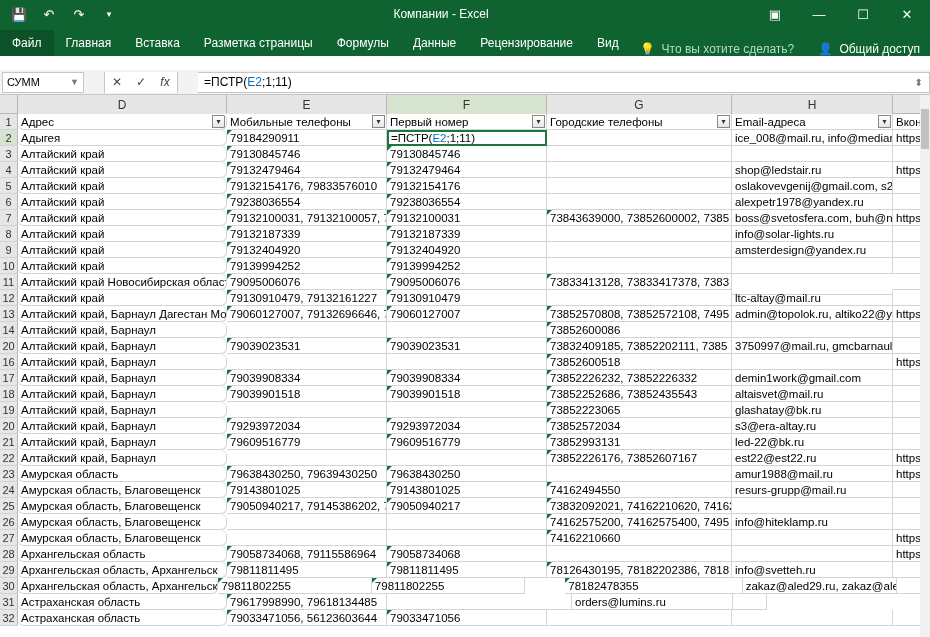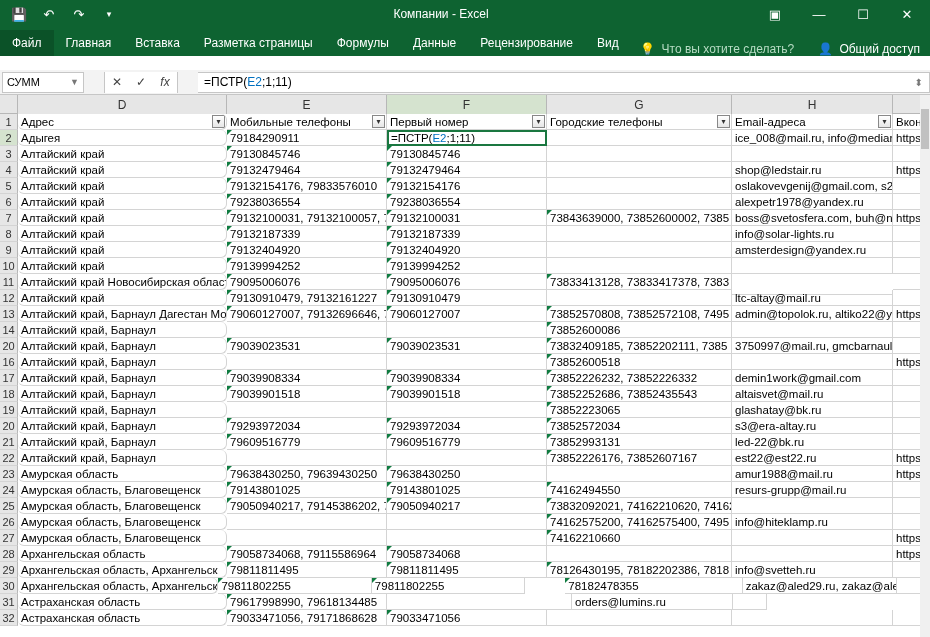--- a/index.html
+++ b/index.html
@@ -422,21 +422,21 @@
         <div class="rowhead">31</div>
         <div class="cell col-D" style="width: 209px;">Астраханская область</div>
         <div class="cell col-E greenflag num" style="width: 160px;">79617998990, 79618134485</div>
         <div class="cell col-G" style="width: 185px;"></div>
         <div class="cell col-H" style="width: 161px;">orders@lumins.ru</div>
         <div class="cell col-I" style="width: 34px;"></div>
       </div>
       <div class="row">
         <div class="rowhead">32</div>
         <div class="cell col-D" style="width: 209px;">Астраханская область</div>
-        <div class="cell col-E greenflag num" style="width: 160px;">79033471056, 79171868628</div>
+        <div class="cell col-E greenflag num" style="width: 160px;">79033471056, 56123603644</div>
         <div class="cell col-F greenflag num" style="width: 160px;">79033471056</div>
         <div class="cell col-G" style="width: 185px;"></div>
         <div class="cell col-H" style="width: 161px;"></div>
         <div class="cell col-I" style="width: 34px;"></div>
       </div>
     </div>
   <div class="vscroll">
       <div class="vthumb" style="top:14px;height:40px;"></div>
     </div>
 </div>

